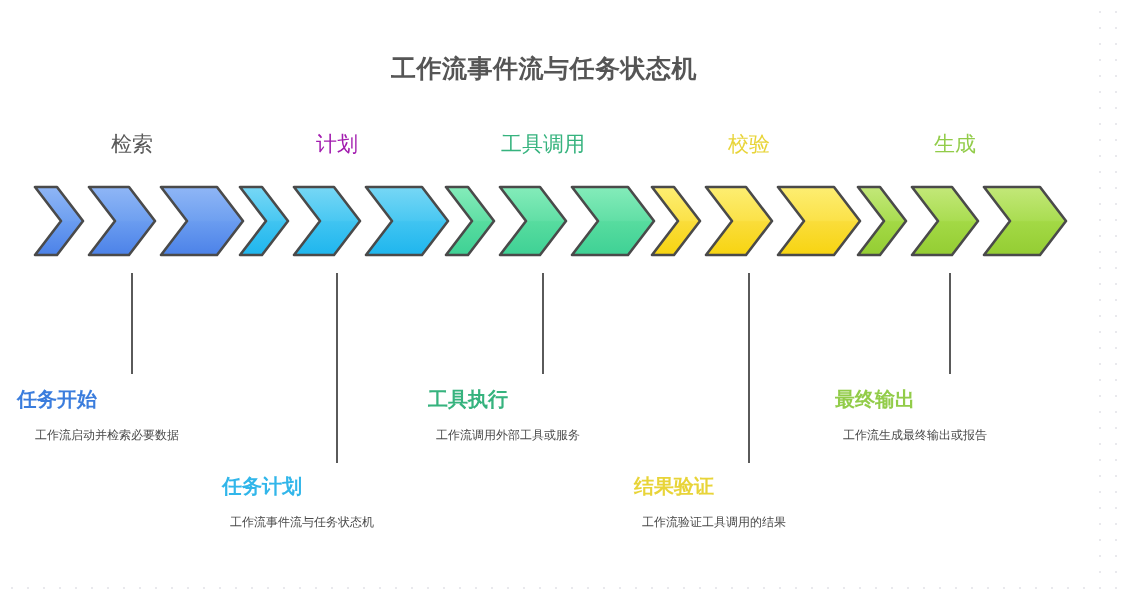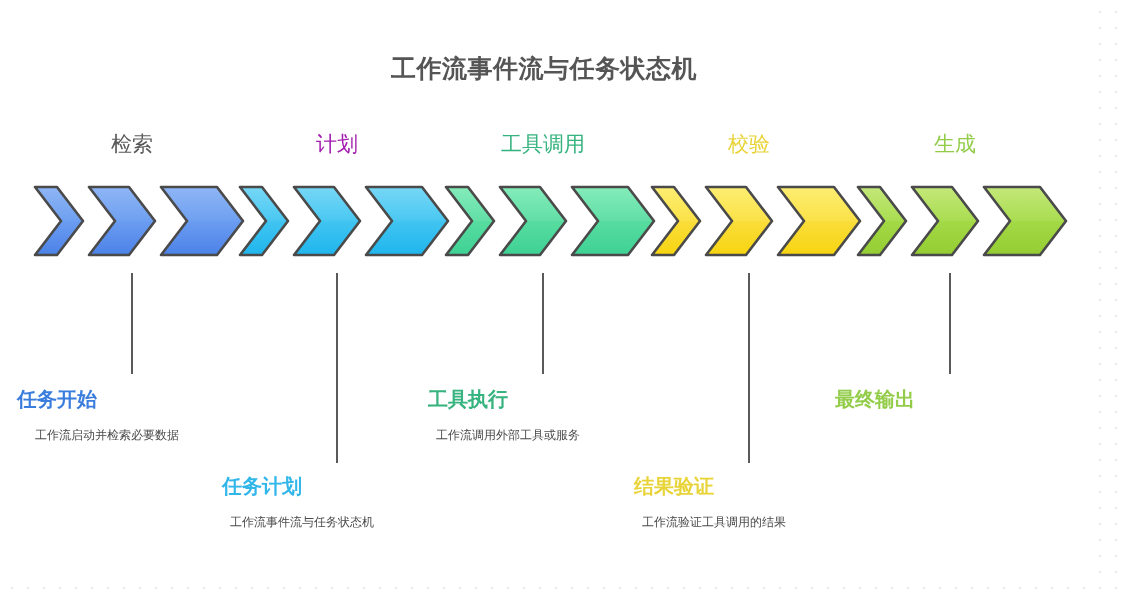--- a/index.html
+++ b/index.html
@@ -214,16 +214,17 @@
           </linearGradient>
         </defs>
         <path d="M18,3 L40,3 L66,37 L40,71 L18,71 L44,37 Z" fill="url(#g4)" stroke="#4a4a4a" stroke-width="2.6" stroke-linejoin="round"></path>
         <path d="M72,3 L112,3 L138,37 L112,71 L72,71 L98,37 Z" fill="url(#g4)" stroke="#4a4a4a" stroke-width="2.6" stroke-linejoin="round"></path>
         <path d="M144,3 L200,3 L226,37 L200,71 L144,71 L170,37 Z" fill="url(#g4)" stroke="#4a4a4a" stroke-width="2.6" stroke-linejoin="round"></path>
       </svg>
     </div>
     <div class="connector" style="left:109px; top:261px; height:101px;"></div>
     <div class="caption" style="left:-5px; top:374px;">
       <div class="caption-title" style="color:#92cc49;">最终输出</div>
+      <div class="caption-desc" style="padding:0 8px;">工作流生成最终输出或报告</div>
     </div>
   </div>
 
 </div>
 
 </body></html>

